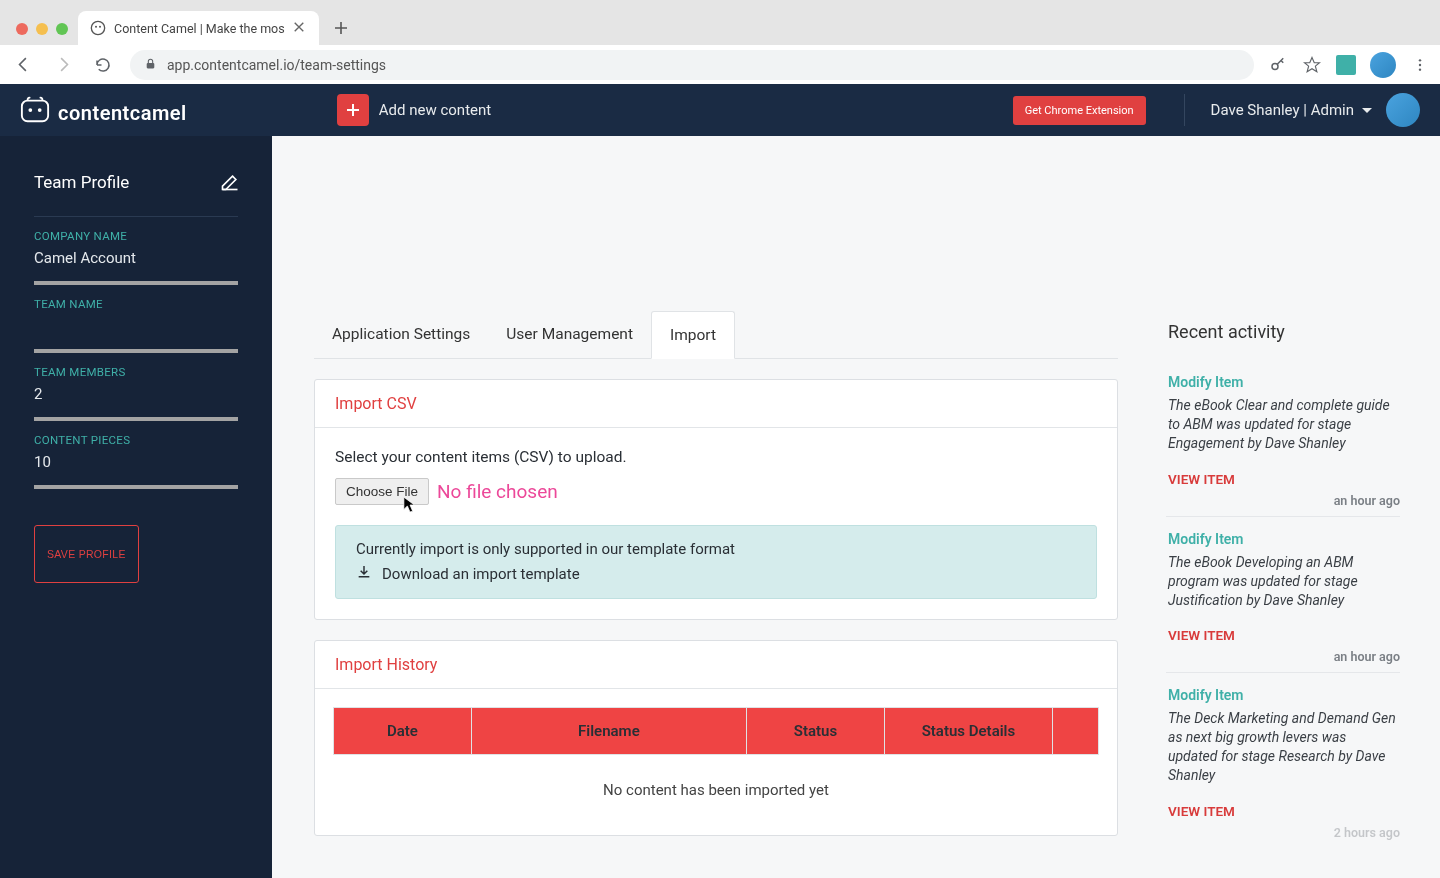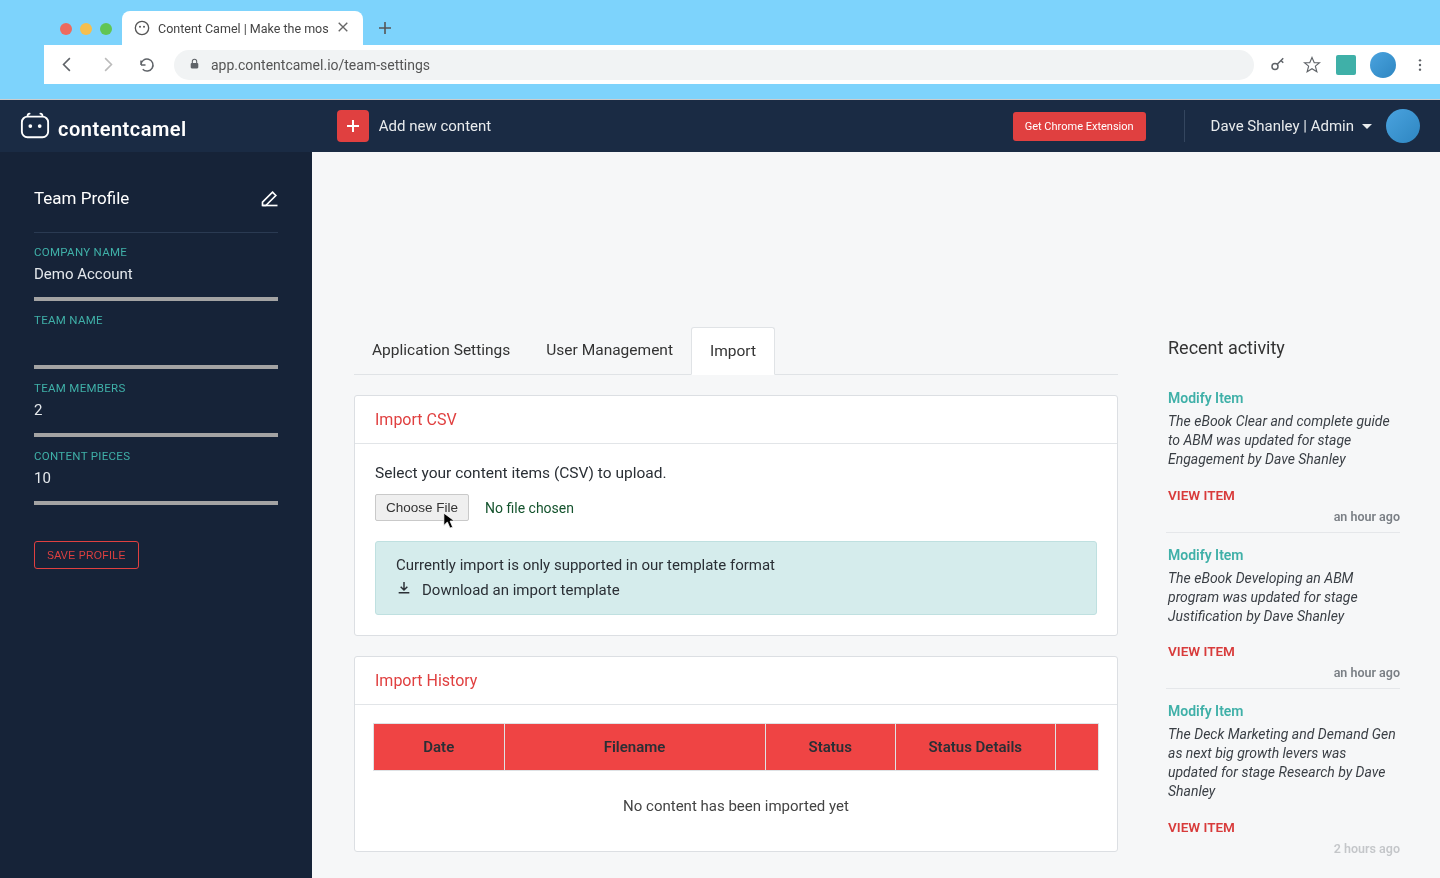--- a/index.html
+++ b/index.html
@@ -1,19 +1,19 @@
 <!DOCTYPE html>
 <html><head>
 <meta charset="utf-8">
 <style>
 * { box-sizing: border-box; margin: 0; padding: 0; }
 body { font-family: -apple-system, BlinkMacSystemFont, "Segoe UI", Roboto, Helvetica, Arial, sans-serif; background:#fff; overflow:hidden; width:1440px; height:878px; }
 
 
-.chrome { background:#7dd3fc; height:100px; border-bottom:1px solid #ccc;padding-left:44px; }
+.chrome { background:#e5e5e5; height:84px; border-bottom:1px solid #ccc; }
 .tab-strip { display:flex; align-items:flex-end; height:45px; padding-left:10px; }
 .traffic-lights { display:flex; gap:8px; align-items:center; padding:0 10px 10px 6px; }
 .tl { width:12px; height:12px; border-radius:50%; }
 .tl-red{background:#ed6a5e;} .tl-yellow{background:#f5bf4f;} .tl-green{background:#61c554;}
 .browser-tab { background:#fff; border-radius:8px 8px 0 0; height:34px; display:flex; align-items:center; padding:0 12px; gap:8px; min-width:230px; font-size:12.5px; color:#444; }
 .browser-tab .favicon { width:16px; height:16px; display:flex; align-items:center; justify-content:center; }
 .browser-tab .tab-title { flex:1; overflow:hidden; white-space:nowrap; text-overflow:ellipsis; }
 .browser-tab .tab-close { width:14px; height:14px; color:#666; }
 .new-tab-btn { width:28px; height:28px; display:flex; align-items:center; justify-content:center; color:#555; margin-left:8px; margin-bottom:3px; }
 .addr-bar { background:#fff; height:39px; display:flex; align-items:center; padding:0 10px; gap:14px; }
@@ -36,49 +36,49 @@
 .chrome-ext-btn { background:#e04040; color:#fff; font-size:11px; padding:8px 12px; border-radius:3px; }
 .divider-v { width:1px; height:32px; background:#34465f; margin:0 6px 0 18px; }
 .user-menu { color:#e8ebed; font-size:15px; display:flex; align-items:center; gap:8px; }
 .caret-down { width:0; height:0; border-left:5px solid transparent; border-right:5px solid transparent; border-top:5px solid #e8ebed; }
 .avatar-med { width:34px; height:34px; border-radius:50%; background:linear-gradient(135deg,#4aa3df,#2e86c1); margin-left:6px; }
 
 
 .app-body { display:flex; height:calc(878px - 84px - 52px); }
 
 
-.sidebar { width:312px; background:#162338; padding:18px 0 0 0; color:#fff; flex-shrink:0; }
+.sidebar { width:272px; background:#162338; padding:18px 0 0 0; color:#fff; flex-shrink:0; }
 .sidebar-header { display:flex; align-items:center; justify-content:space-between; padding:14px 28px 14px 34px; }
 .sidebar-title { font-size:17px; }
 .edit-icon-wrap { width:28px; height:28px; display:flex; align-items:center; justify-content:center; color:#fff; }
 .profile-list { border-top:1px solid #2a3a52; margin:6px 34px 0 34px; }
 .profile-item { border-bottom:4px solid #a3a3a3; padding:12px 0 14px 0; }
 .profile-label { color:#3fb0a8; font-size:11.5px; letter-spacing:0.3px; }
 .profile-value { color:#e4e8ec; font-size:15px; margin-top:6px; min-height:18px; }
-.save-profile-btn { margin:36px 0 0 34px; border:1px solid #e04040; color:#e04040; background:transparent; font-size:10.5px; letter-spacing:0.3px; padding:7px 12px; border-radius:3px; }
+.save-profile-btn { margin:36px 0 0 34px; border:1px solid #e04040; color:#e04040; background:transparent; font-size:10.5px; letter-spacing:0.3px; padding:22px 12px; border-radius:3px; }
 
 
 .main { flex:1; background:#f6f7f8; padding:12px; display:flex; overflow:hidden;align-items:flex-end; }
 .main-left { flex:1; padding:0 30px 30px 30px; overflow-y:auto; }
 .main-right { width:280px; padding:18px 28px 18px 18px; overflow:hidden; position:relative; }
 
 
 .tabs { display:flex; margin-top:8px; border-bottom:1px solid #e0e3e6; }
 .tab { padding:14px 18px; font-size:15.5px; color:#333; cursor:pointer; }
 .tab.active { background:#fff; border:1px solid #e0e3e6; border-bottom:1px solid #fff; margin-bottom:-1px; border-radius:3px 3px 0 0; }
 
 
 .card { background:#fff; border:1px solid #dcdfe3; border-radius:3px; margin-top:20px; }
 .card-header { border-bottom:1px solid #e2e5e8; padding:14px 20px; color:#e04040; font-size:16px; }
 .card-body { padding:20px; }
 
 .instruction { font-size:15.5px; color:#2a2f35; }
-.file-row { margin-top:12px; display:flex; align-items:center; gap:16px; }
+.file-row { margin-top:12px; display:flex; align-items:center; gap:8px; }
 .choose-file { background:#efefef; border:1px solid #c9c9c9; padding:5px 10px; font-size:13.5px; color:#333; border-radius:2px; }
-.no-file { color:#14532d; font-size:14px; }
+.no-file { color:#ec4899; font-size:19px; }
 
 .info-box { background:#d5ecec; border:1px solid #bfe0e0; border-radius:3px; padding:14px 20px; margin-top:20px; font-size:15px; color:#2a2f35; }
 .download-row { display:flex; align-items:center; gap:10px; margin-top:6px; }
 .download-icon { width:16px; height:16px; }
 
 
 .table { width:100%; border-collapse:collapse; margin-top:0; }
 .table th { background:#ef4444; border:1px solid #dfe2e5; padding:14px 20px; font-size:15px; font-weight:600; color:#2a2f35; text-align:center; }
 .empty-caption { text-align:center; padding:26px 0 18px 0; font-size:15px; color:#444; }
 .history-body { padding:18px; }
@@ -211,21 +211,21 @@
       <span class="edit-icon-wrap">
         <svg viewBox="0 0 24 24" width="20" height="20">
             <path d="M3 21 L3 17 L15 5 L19 9 L7 21 Z M15 5 L19 9" fill="none" stroke="#fff" stroke-width="2"></path>
             <path d="M3 21 L21 21" stroke="#fff" stroke-width="2"></path>
           </svg>
       </span>
     </div>
     <div class="profile-list">
       <div class="profile-item">
         <div class="profile-label">COMPANY NAME</div>
-        <div class="profile-value">Demo Account</div>
+        <div class="profile-value">Camel Account</div>
       </div>
       <div class="profile-item">
         <div class="profile-label">TEAM NAME</div>
         <div class="profile-value"></div>
       </div>
       <div class="profile-item">
         <div class="profile-label">TEAM MEMBERS</div>
         <div class="profile-value">2</div>
       </div>
       <div class="profile-item">

